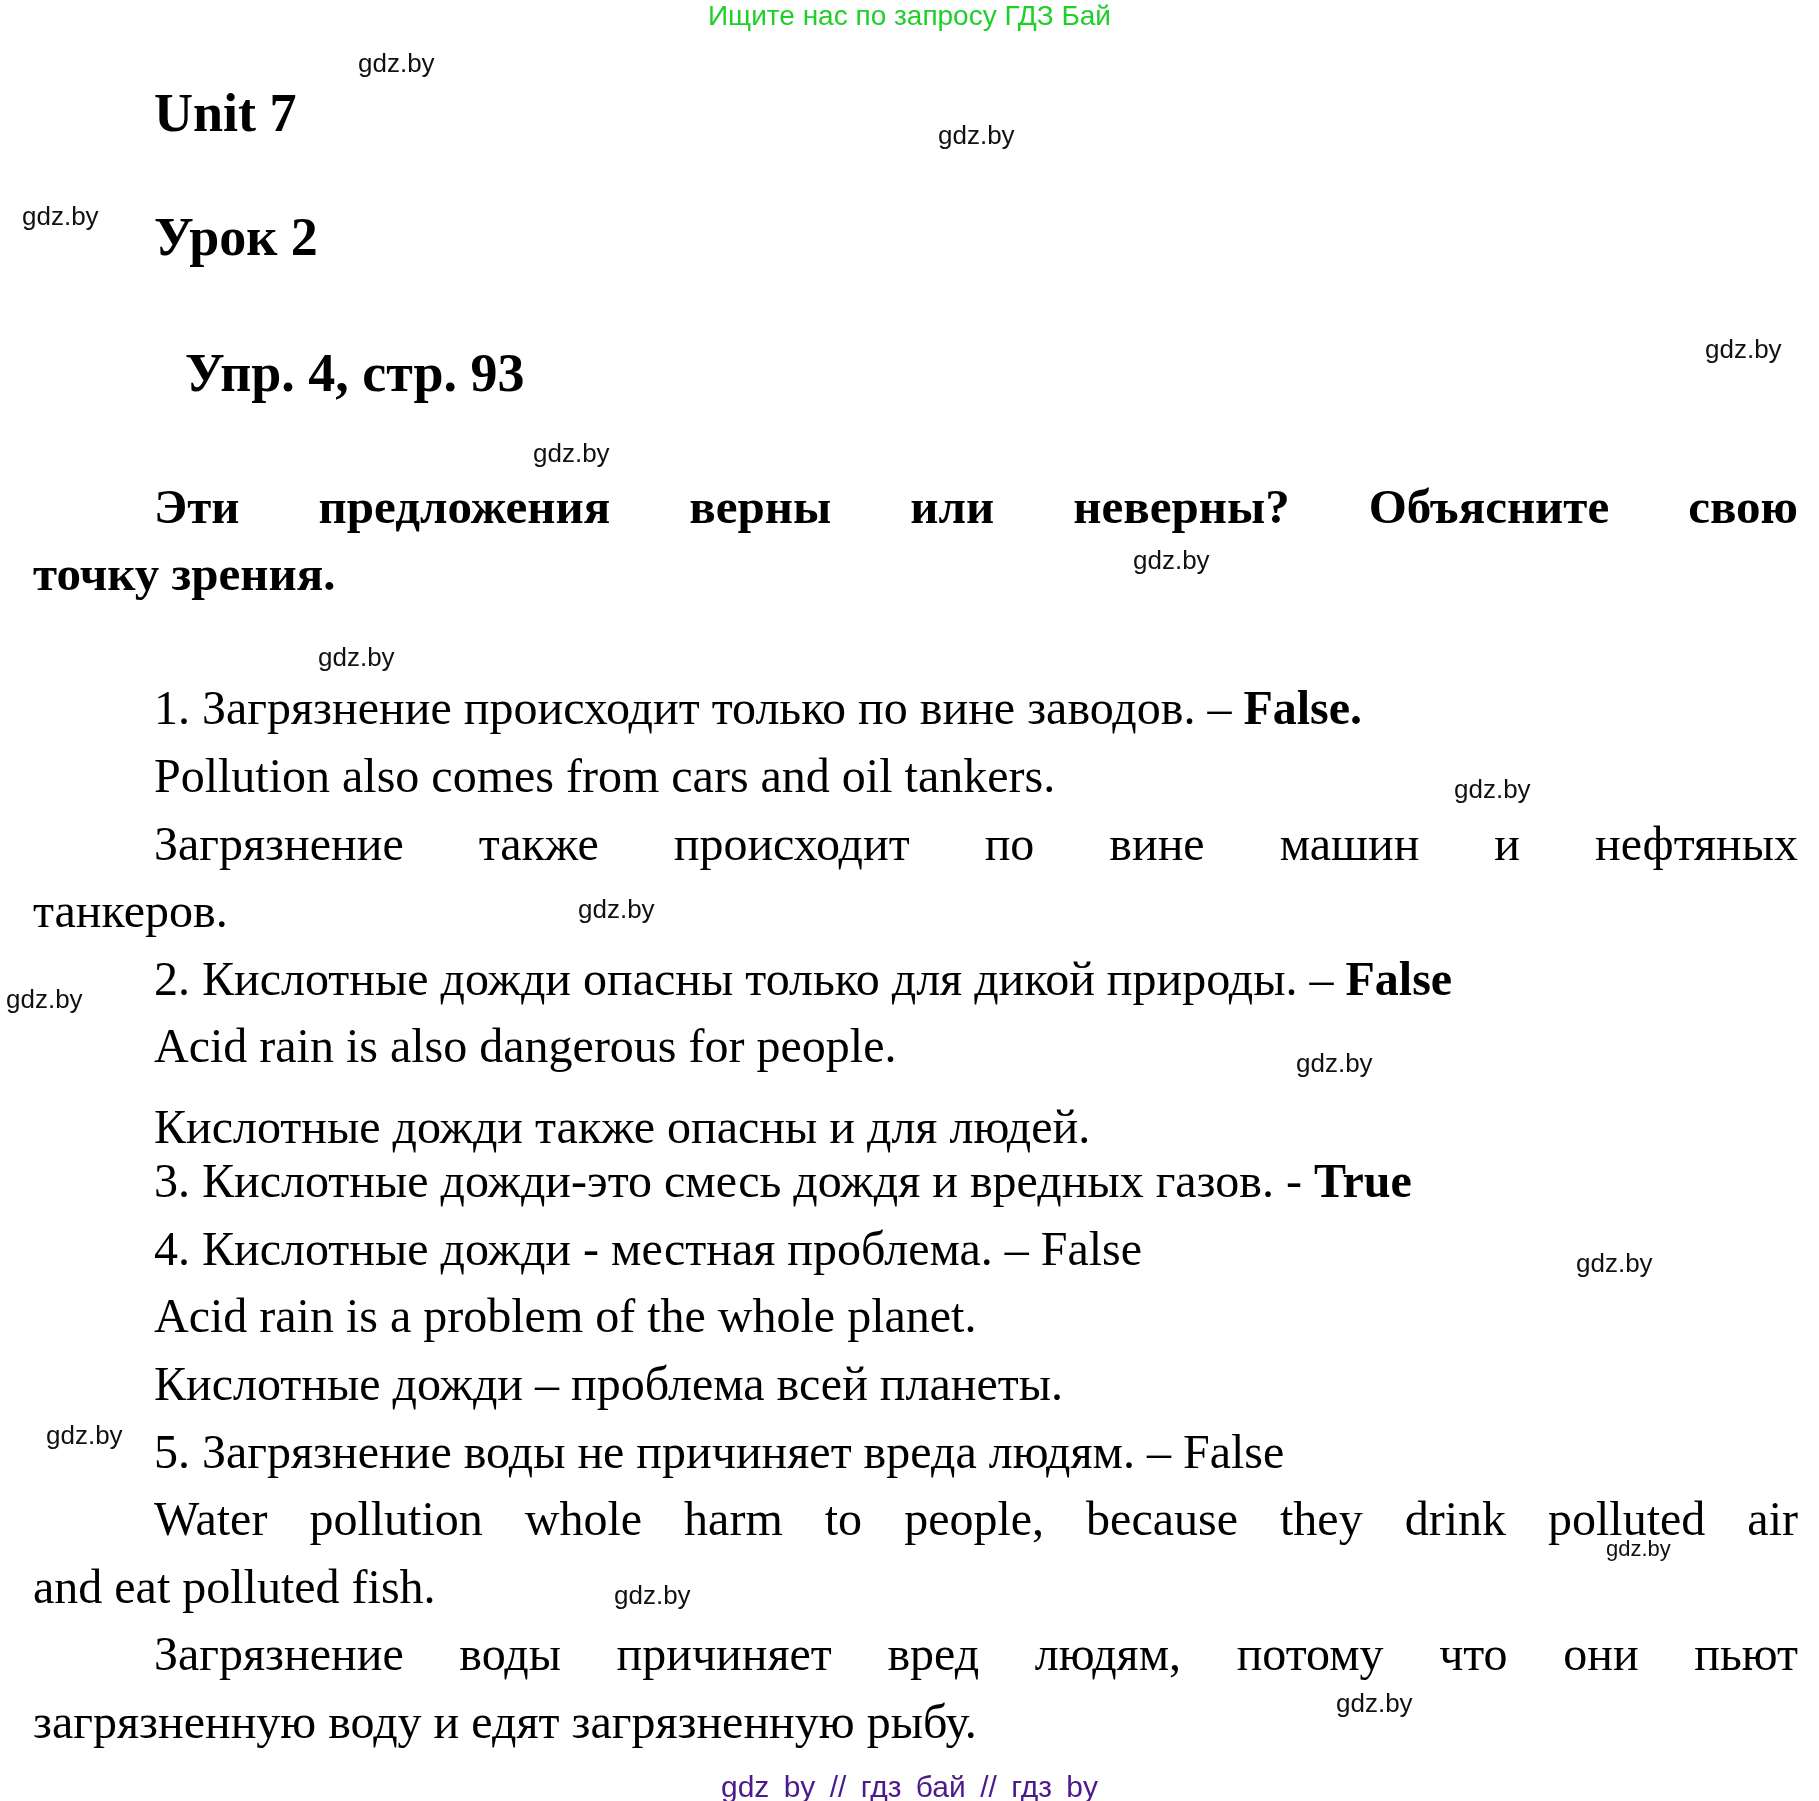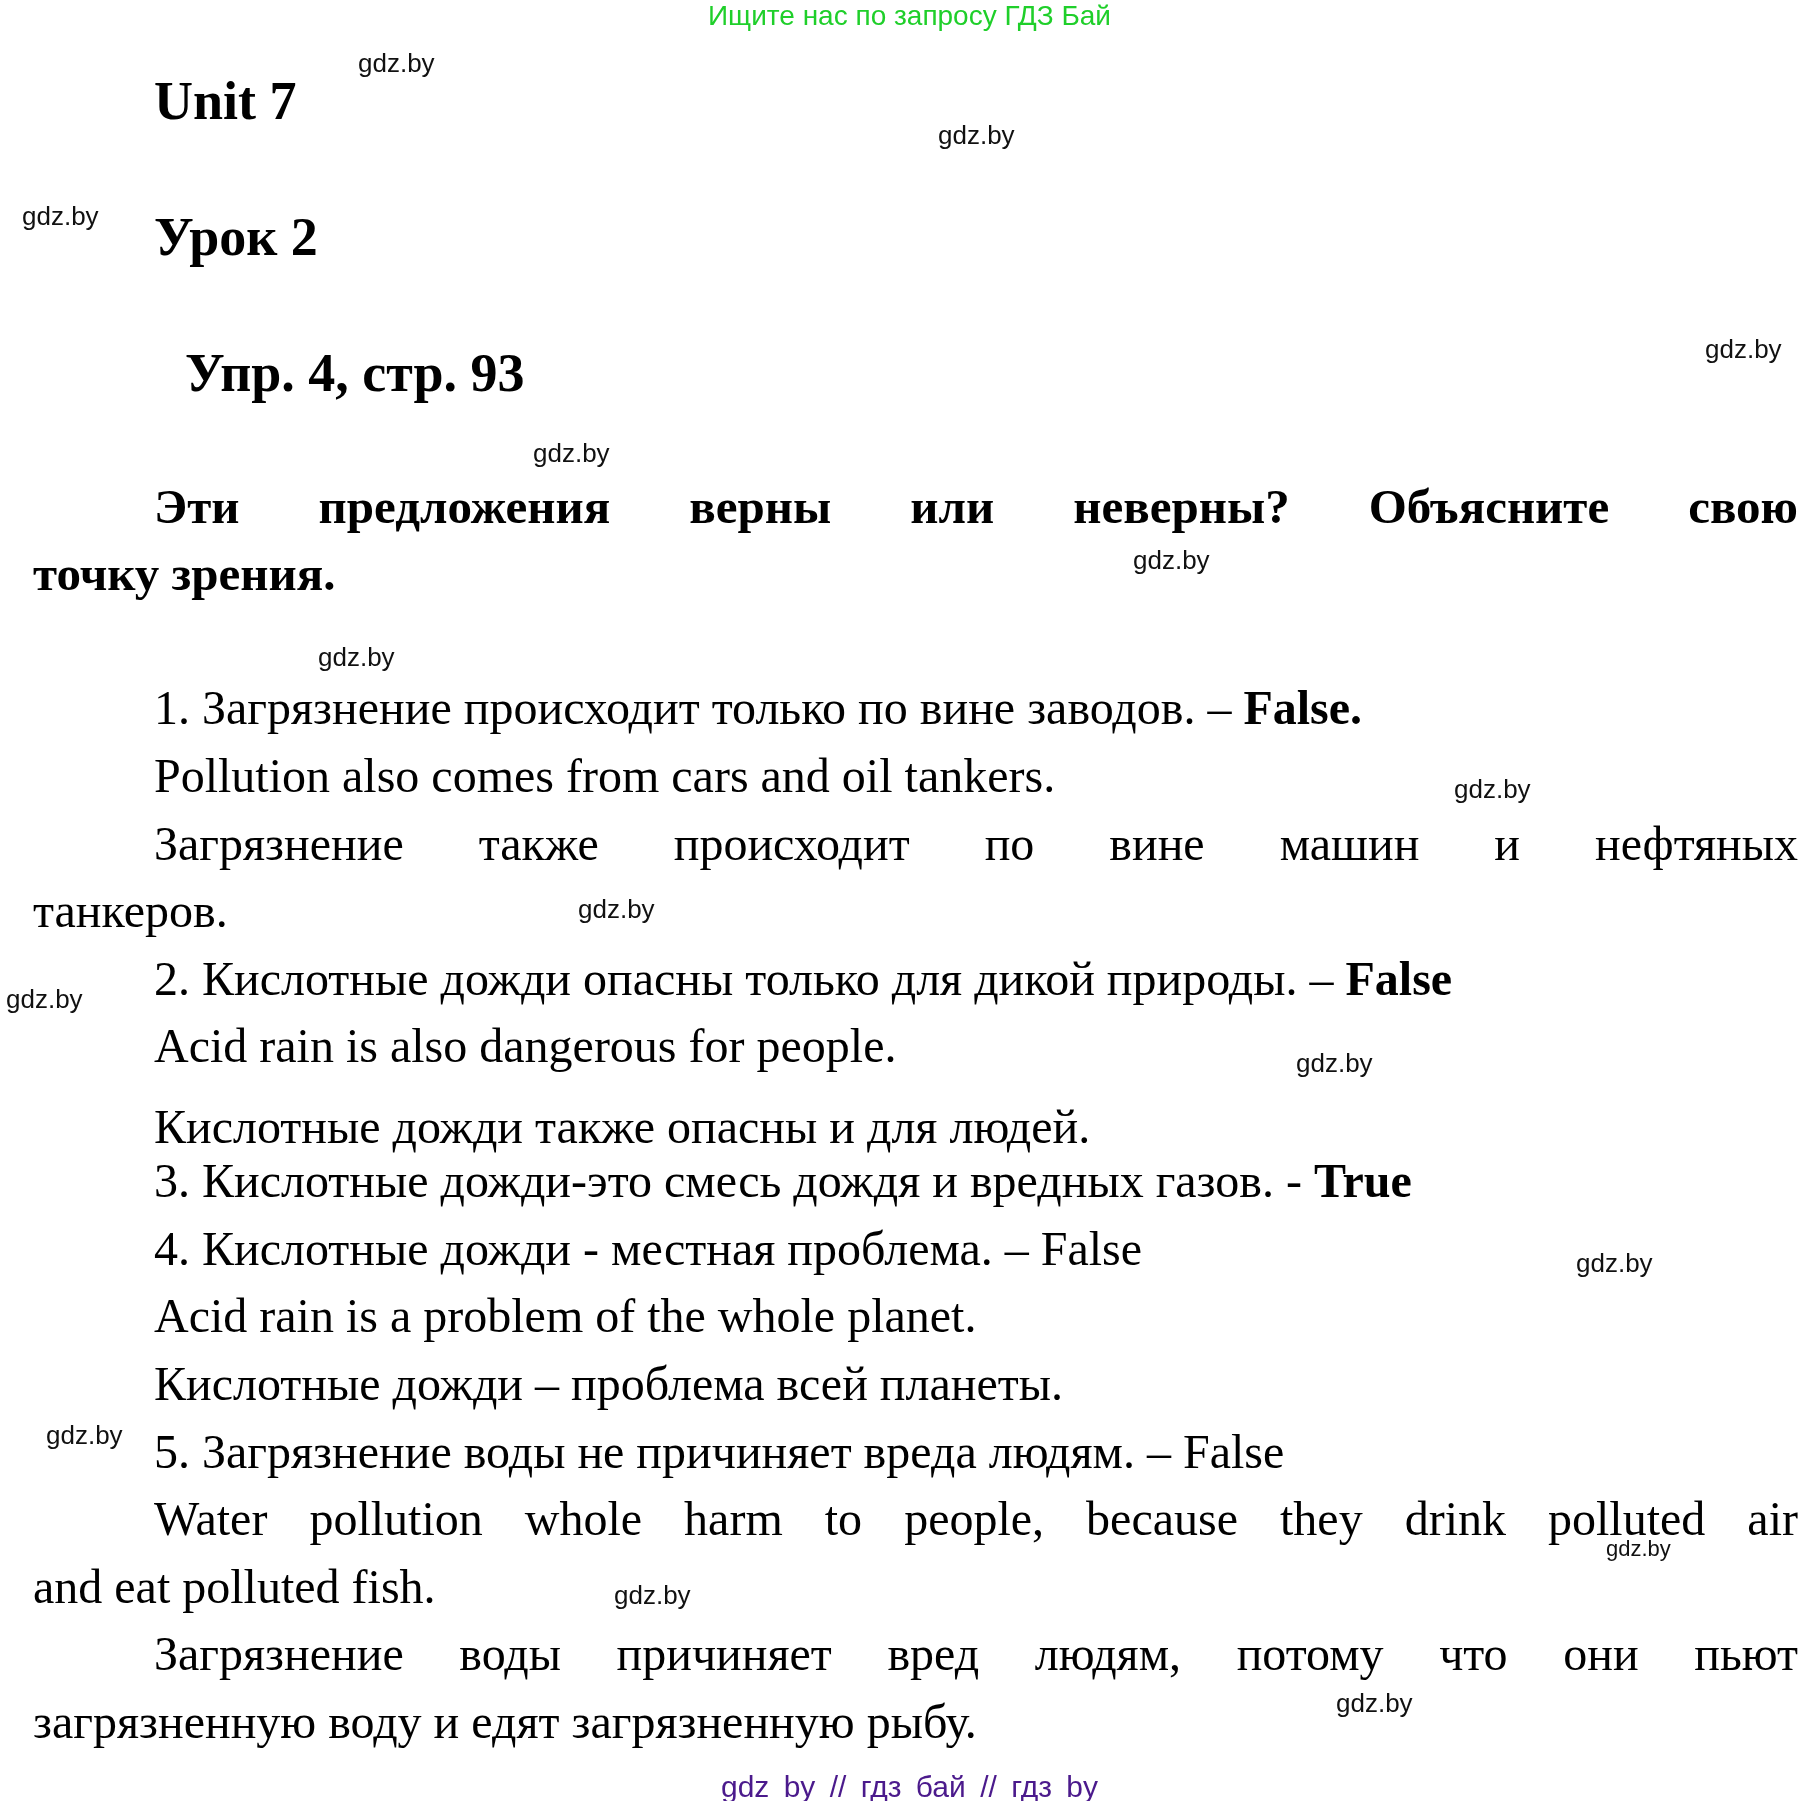--- a/index.html
+++ b/index.html
@@ -14,21 +14,21 @@
     .q { font-size: 49px; font-weight: bold; }
     .line { font-size: 48px; }
     .just { text-align: justify; text-align-last: justify; }
     b { font-weight: bold; }
   </style>
 </head>
 <body>
 
 <div class="abs sans top-banner">Ищите нас по запросу ГДЗ Бай</div>
 
-<div class="abs serif h1" style="left:154px; top:70px;">Unit 7</div>
+<div class="abs serif h1" style="left:154px; top:82px;">Unit 7</div>
 <div class="abs serif h1" style="left:154px; top:206px;">Урок 2</div>
 <div class="abs serif h1" style="left:158px; top:342px;margin-left:27px;">Упр. 4, стр. 93</div>
 
 <div class="abs serif q just" style="left:154px; top:478px; width:1644px;">Эти предложения верны или неверны? Объясните свою</div>
 <div class="abs serif q" style="left:33px; top:545px;">точку зрения.</div>
 
 <div class="abs serif line" style="left:154px; top:680px;"><span>1. Загрязнение происходит только по вине заводов. – </span><b>False.</b></div>
 <div class="abs serif line" style="left:154px; top:748px;">Pollution also comes from cars and oil tankers.</div>
 <div class="abs serif line just" style="left:154px; top:816px; width:1644px;">Загрязнение также происходит по вине машин и нефтяных</div>
 <div class="abs serif line" style="left:33px; top:883px;">танкеров.</div>

